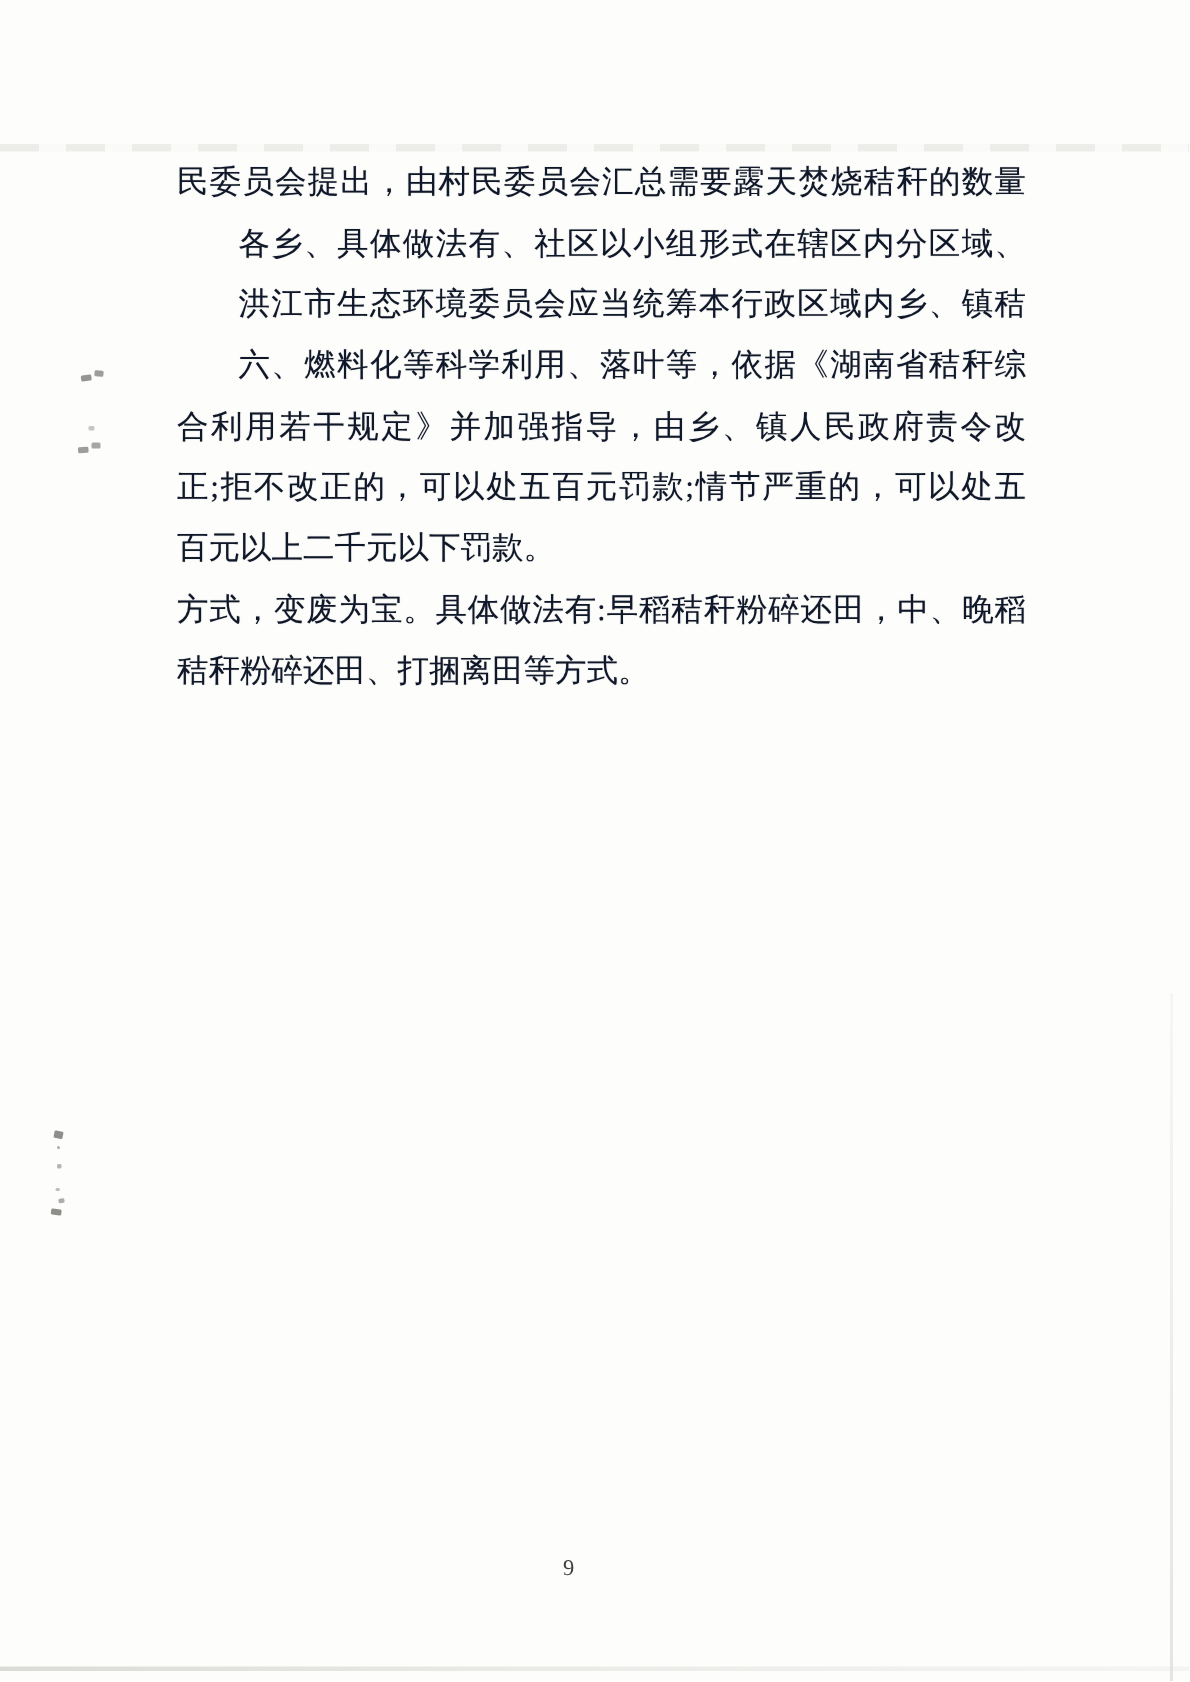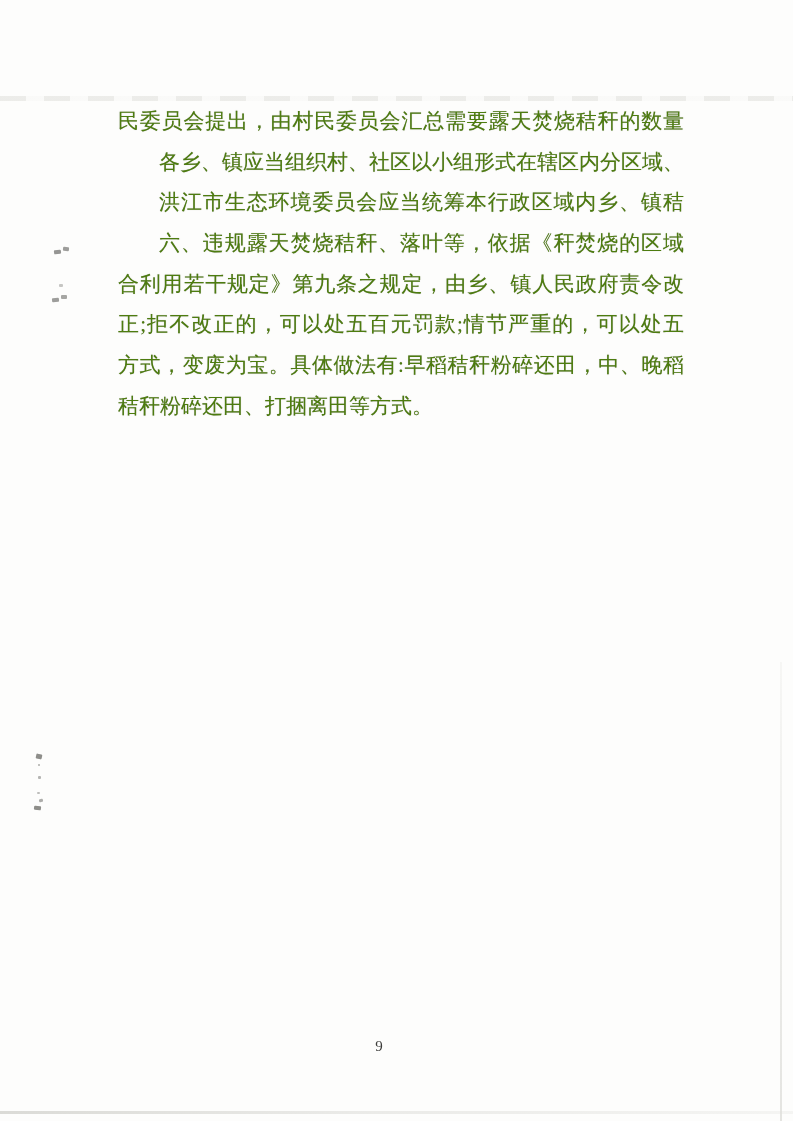--- a/index.html
+++ b/index.html
@@ -73,27 +73,28 @@
     border-radius: 1px;
   }
 </style>
 </head>
 <body>
 
 <div class="page" style="background: rgb(253, 253, 252);">
 
   <div class="top-band"></div>
 
-  <div class="textblock" id="textblock" style="color: #4d7c0f;">
+  <div class="textblock" id="textblock" style="color: #0f172a;">
       <div class="line justify">民委员会提出，由村民委员会汇总需要露天焚烧秸秆的数量</div>
-      <div class="line indent justify">各乡、镇应当组织村、社区以小组形式在辖区内分区域、</div>
+      <div class="line indent justify">各乡、具体做法有、社区以小组形式在辖区内分区域、</div>
       <div class="line indent justify">洪江市生态环境委员会应当统筹本行政区域内乡、镇秸</div>
-      <div class="line indent justify">六、违规露天焚烧秸秆、落叶等，依据《秆焚烧的区域</div>
-      <div class="line justify">合利用若干规定》第九条之规定，由乡、镇人民政府责令改</div>
+      <div class="line indent justify">六、燃料化等科学利用、落叶等，依据《湖南省秸秆综</div>
+      <div class="line justify">合利用若干规定》并加强指导，由乡、镇人民政府责令改</div>
       <div class="line justify">正;拒不改正的，可以处五百元罚款;情节严重的，可以处五</div>
+      <div class="line">百元以上二千元以下罚款。</div>
       <div class="line justify">方式，变废为宝。具体做法有:早稻秸秆粉碎还田，中、晚稻</div>
       <div class="line">秸秆粉碎还田、打捆离田等方式。</div>
     </div>
 
   <span class="speck" style="left:54px; top:250px; width:7px; height:4px; opacity:.65; transform:rotate(-8deg);"></span>
   <span class="speck" style="left:63px; top:247px; width:6px; height:4px; opacity:.6; transform:rotate(5deg);"></span>
   <span class="speck" style="left:59px; top:284px; width:4px; height:3px; opacity:.35;"></span>
   <span class="speck" style="left:52px; top:298px; width:7px; height:4px; opacity:.6; transform:rotate(-5deg);"></span>
   <span class="speck" style="left:61px; top:295px; width:6px; height:4px; opacity:.55;"></span>
   <span class="speck" style="left:36px; top:754px; width:6px; height:5px; opacity:.7; transform:rotate(12deg);"></span>

